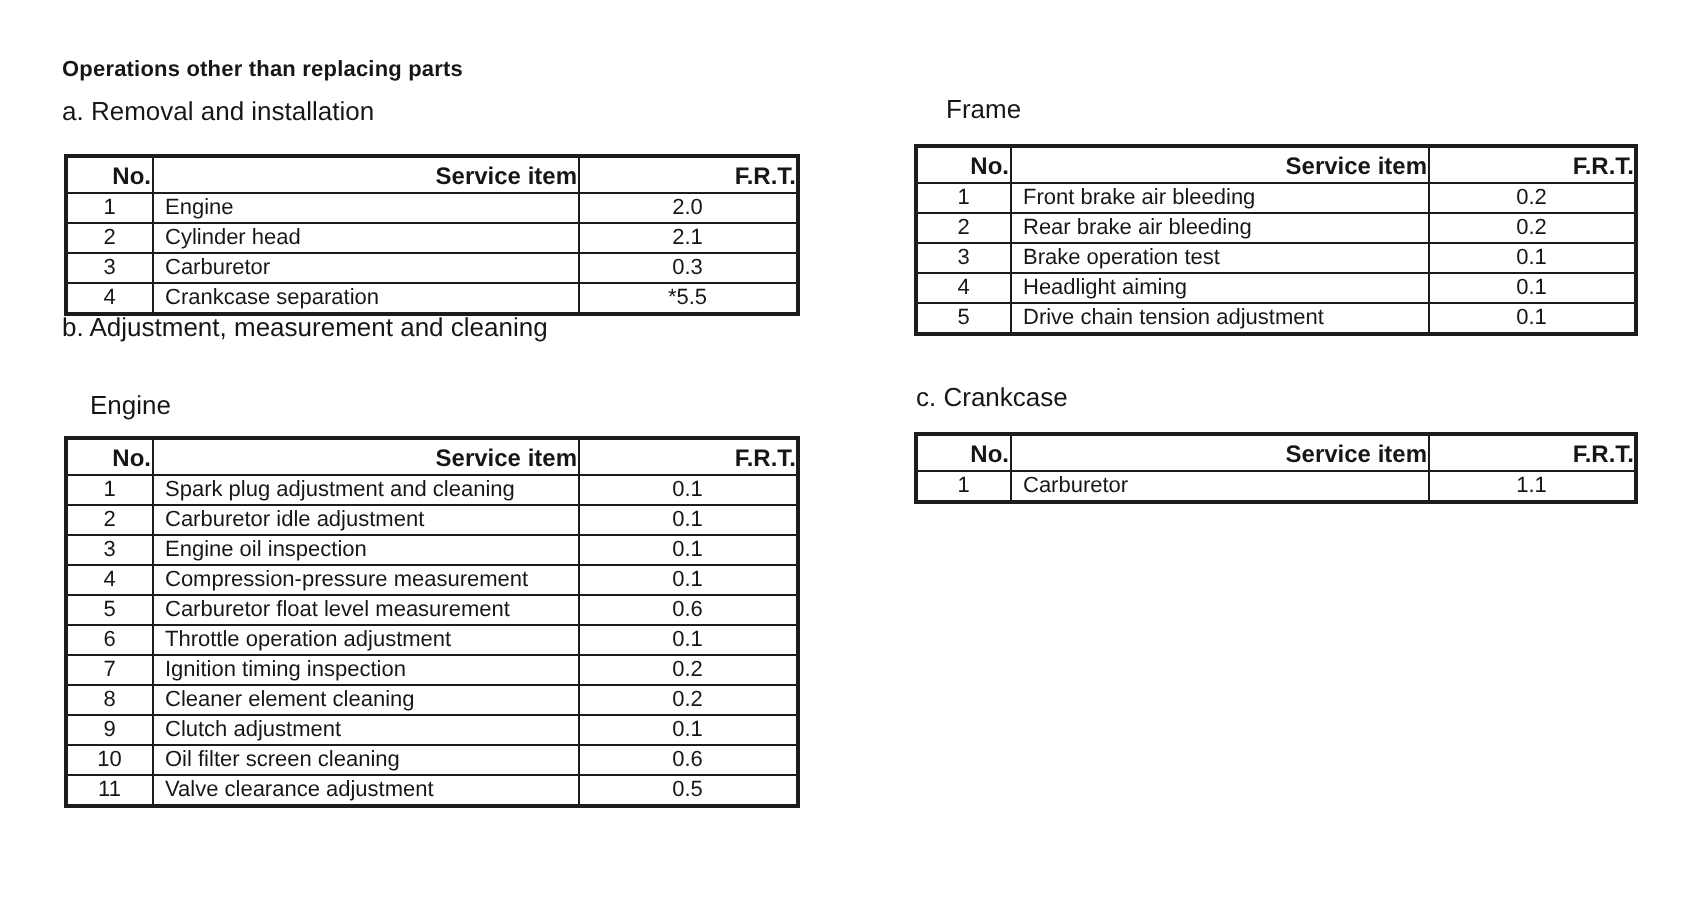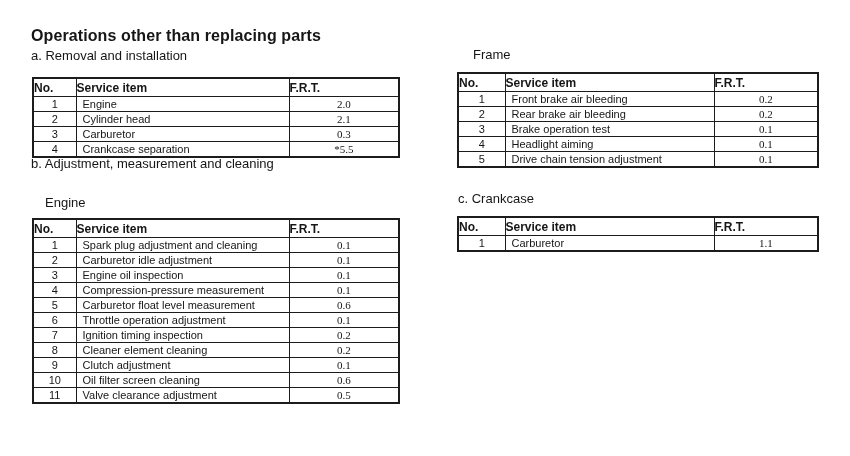--- a/index.html
+++ b/index.html
@@ -6,21 +6,21 @@
   .page {
     position: relative;
     width: 850px;
     height: 456px;
     background: #ffffff;
     font-family: "Liberation Sans", sans-serif;
     color: #161616;
     overflow: hidden;
   }
   .heading { position: absolute; font-size: 13px; line-height: 15px; white-space: nowrap; }
-  .page-title { font-weight: bold; font-size: 16px; letter-spacing: 0.1px; }
+  .page-title { font-weight: bold; font-size: 11px; letter-spacing: 0.1px; }
   #h-title    { left: 31px;  top: 28px; }
   #h-sec-a    { left: 31px;  top: 48px; }
   #h-sec-b    { left: 31px;  top: 156px; }
   #h-engine   { left: 45px;  top: 195px; }
   #h-frame    { left: 473px; top: 47px; }
   #h-sec-c    { left: 458px; top: 191px; }
 
   table.frt-table {
     position: absolute;
     border-collapse: collapse;
@@ -30,27 +30,27 @@
   .frt-table th, .frt-table td {
     border: 1px solid #1c1c1c;
     padding: 0;
     overflow: hidden;
     white-space: nowrap;
     vertical-align: middle;
   }
   .frt-table th {
     font-size: 12px;
     font-weight: bold;
-    text-align: left;
+    text-align: right;
     height: 17px;
   }
   .frt-table td { font-size: 11px; height: 14px; }
   td.no  { text-align: center; }
   td.item { text-align: left; padding-left: 6px; }
-  td.frt { text-align: center; font-family: Liberation Serif, serif; }
+  td.frt { text-align: center; }
 
   .tbl-left  { left: 32px;  width: 366px; }
   .tbl-right { left: 457px; width: 360px; }
   .tbl-left  col.c-no   { width: 43px; }
   .tbl-left  col.c-item { width: 213px; }
   .tbl-left  col.c-frt  { width: 110px; }
   .tbl-right col.c-no   { width: 47px; }
   .tbl-right col.c-item { width: 209px; }
   .tbl-right col.c-frt  { width: 104px; }
 

